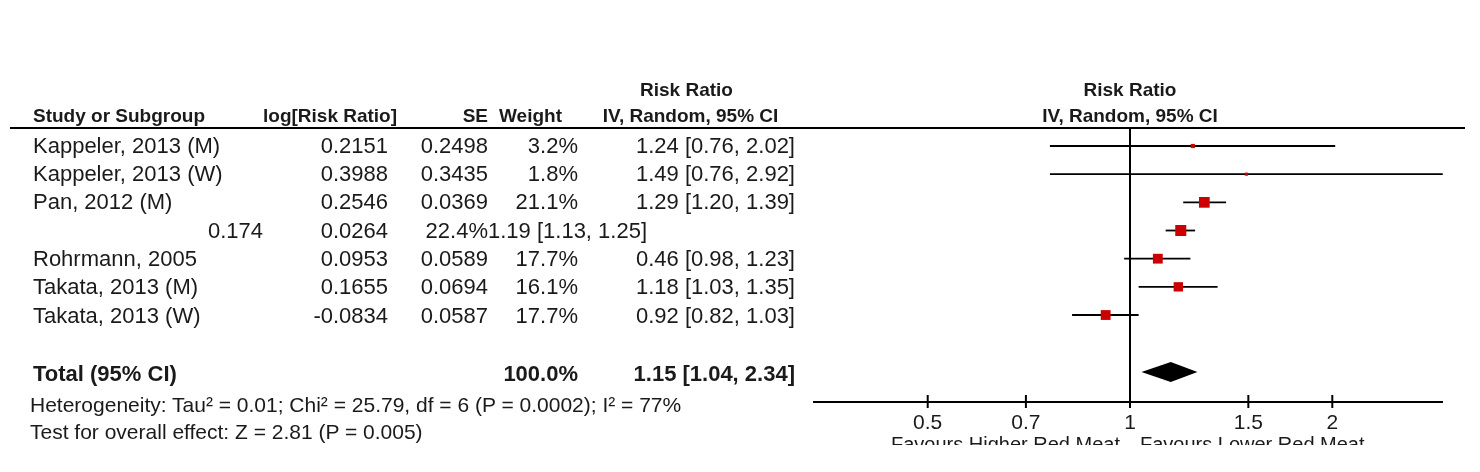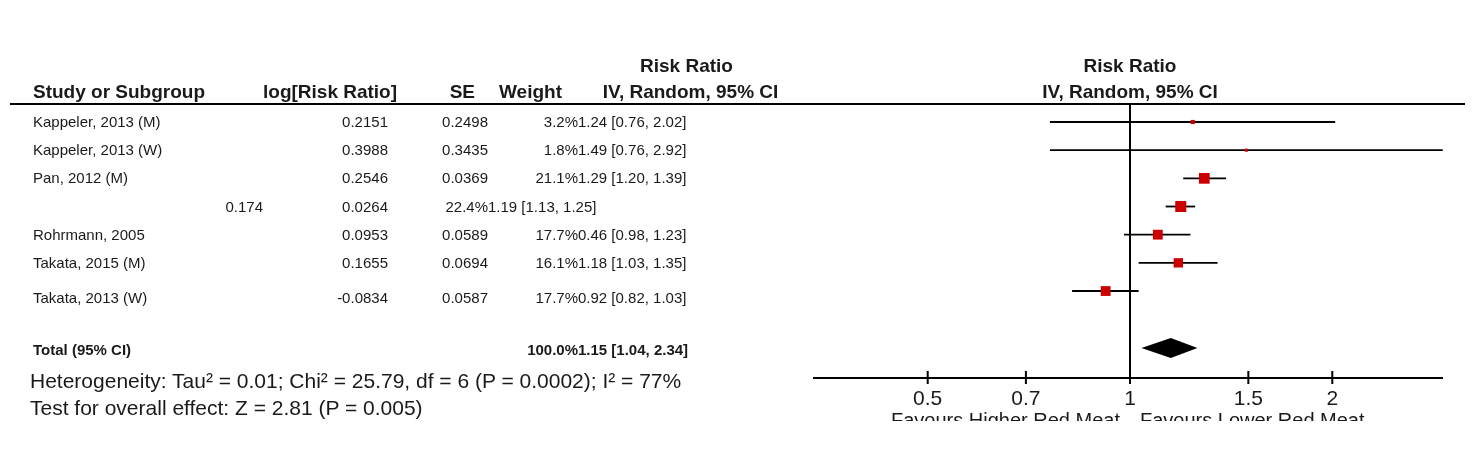--- a/index.html
+++ b/index.html
@@ -1,44 +1,44 @@
 <!DOCTYPE html>
 <html><head>
 <meta charset="utf-8">
 <style>
   html,body{margin:0;padding:0;background:#fff;}
   .canvas{
     position:relative;width:1480px;height:421px;background:#ffffff;
-    font-family:"Liberation Sans",sans-serif;color:#1a1a1a;overflow:hidden;
+    font-family:"Liberation Sans",sans-serif;color:#1a1a1a;overflow:hidden;margin-top:24px;
   }
   .hcell{position:absolute;font-weight:bold;font-size:19px;line-height:24px;white-space:nowrap;}
   .underline{position:absolute;left:10px;top:103px;width:1455px;height:2px;background:#000;}
   .trow{
     position:absolute;left:33px;width:762px;height:28px;line-height:28px;
     display:grid;grid-template-columns:230px 125px 100px 90px 217px;
-    font-size:15px;white-space:nowrap;
+    font-size:22px;white-space:nowrap;
   }
   .trow span{display:block;}
   .c-study{text-align:left;}
   .c-num{text-align:right;}
-  .c-ci{}
+  .c-ci{text-align:right;}
   .bold{font-weight:bold;}
   .stat-line{position:absolute;left:30px;font-size:21px;line-height:24px;white-space:nowrap;}
   .plot-svg{position:absolute;left:0;top:0;}
   .plot-svg text{font-family:"Liberation Sans",sans-serif;fill:#1a1a1a;}
 </style>
 </head>
 <body>
 
 <div class="canvas">
 
   <div class="hcell" style="left:578px;top:54px;width:217px;text-align:center;">Risk Ratio</div>
   <div class="hcell" style="left:33px;top:80px;">Study or Subgroup</div>
   <div class="hcell" style="left:263px;top:80px;width:125px;text-align:right;">log[Risk Ratio]</div>
-  <div class="hcell" style="left:375px;top:80px;width:100px;text-align:right;">SE</div>
+  <div class="hcell" style="left:388px;top:80px;width:100px;text-align:right;">SE</div>
   <div class="hcell" style="left:472px;top:80px;width:90px;text-align:right;">Weight</div>
   <div class="hcell" style="left:578px;top:80px;width:225px;text-align:center;">IV, Random, 95% CI</div>
 
   <div class="hcell" style="left:930px;top:54px;width:400px;text-align:center;">Risk Ratio</div>
   <div class="hcell" style="left:930px;top:80px;width:400px;text-align:center;">IV, Random, 95% CI</div>
 
   <div class="underline"></div>
 
   <div id="rows">
       <div class="trow" style="top: 108px;">
@@ -69,27 +69,27 @@
     <span class="c-ci">1.19 [1.13, 1.25]</span>
   </div>
       <div class="trow" style="top: 220.68px;">
     <span class="c-study">Rohrmann, 2005</span>
     <span class="c-num">0.0953</span>
     <span class="c-num">0.0589</span>
     <span class="c-num">17.7%</span>
     <span class="c-ci">0.46 [0.98, 1.23]</span>
   </div>
       <div class="trow" style="top: 248.85px;">
-    <span class="c-study">Takata, 2015 (M)</span>
+    <span class="c-study">Takata, 2013 (M)</span>
     <span class="c-num">0.1655</span>
     <span class="c-num">0.0694</span>
     <span class="c-num">16.1%</span>
     <span class="c-ci">1.18 [1.03, 1.35]</span>
   </div>
-      <div class="trow" style="top: 284px;">
+      <div class="trow" style="top: 278px;">
     <span class="c-study">Takata, 2013 (W)</span>
     <span class="c-num">-0.0834</span>
     <span class="c-num">0.0587</span>
     <span class="c-num">17.7%</span>
     <span class="c-ci">0.92 [0.82, 1.03]</span>
   </div>
     </div>
 
   <div class="trow bold" style="top:336px;">
     <span class="c-study">Total (95% CI)</span>

